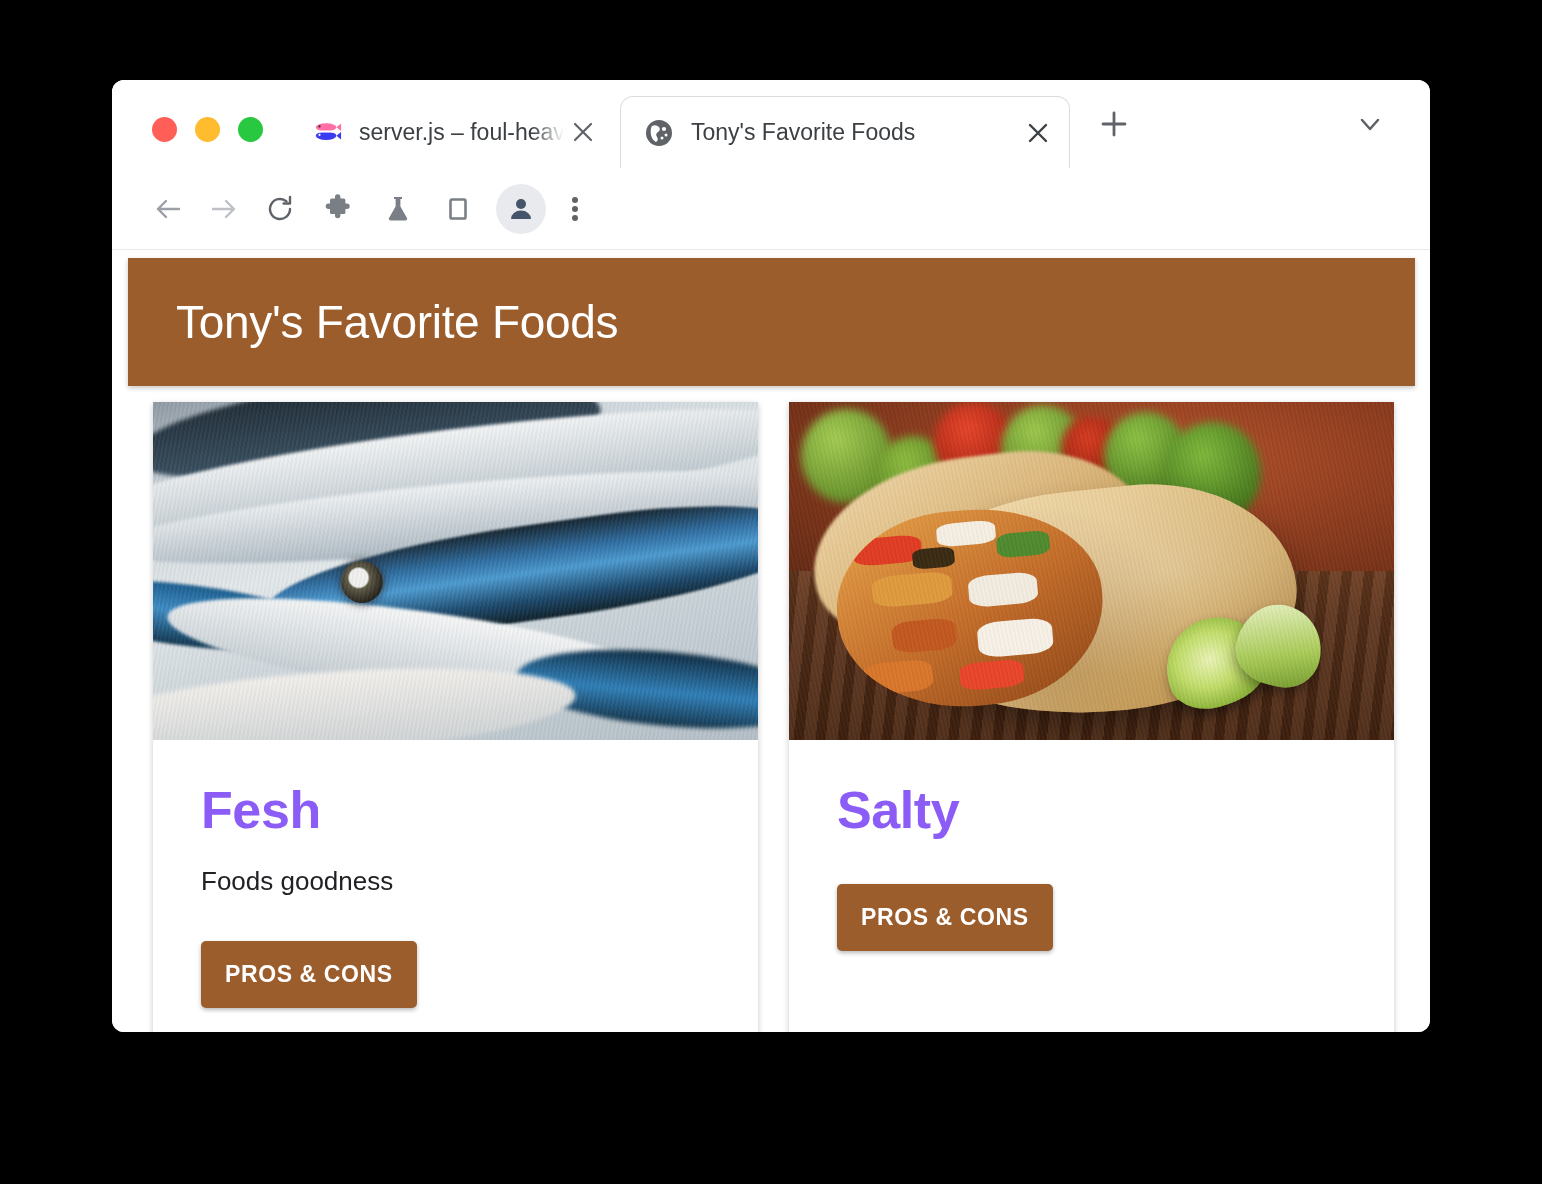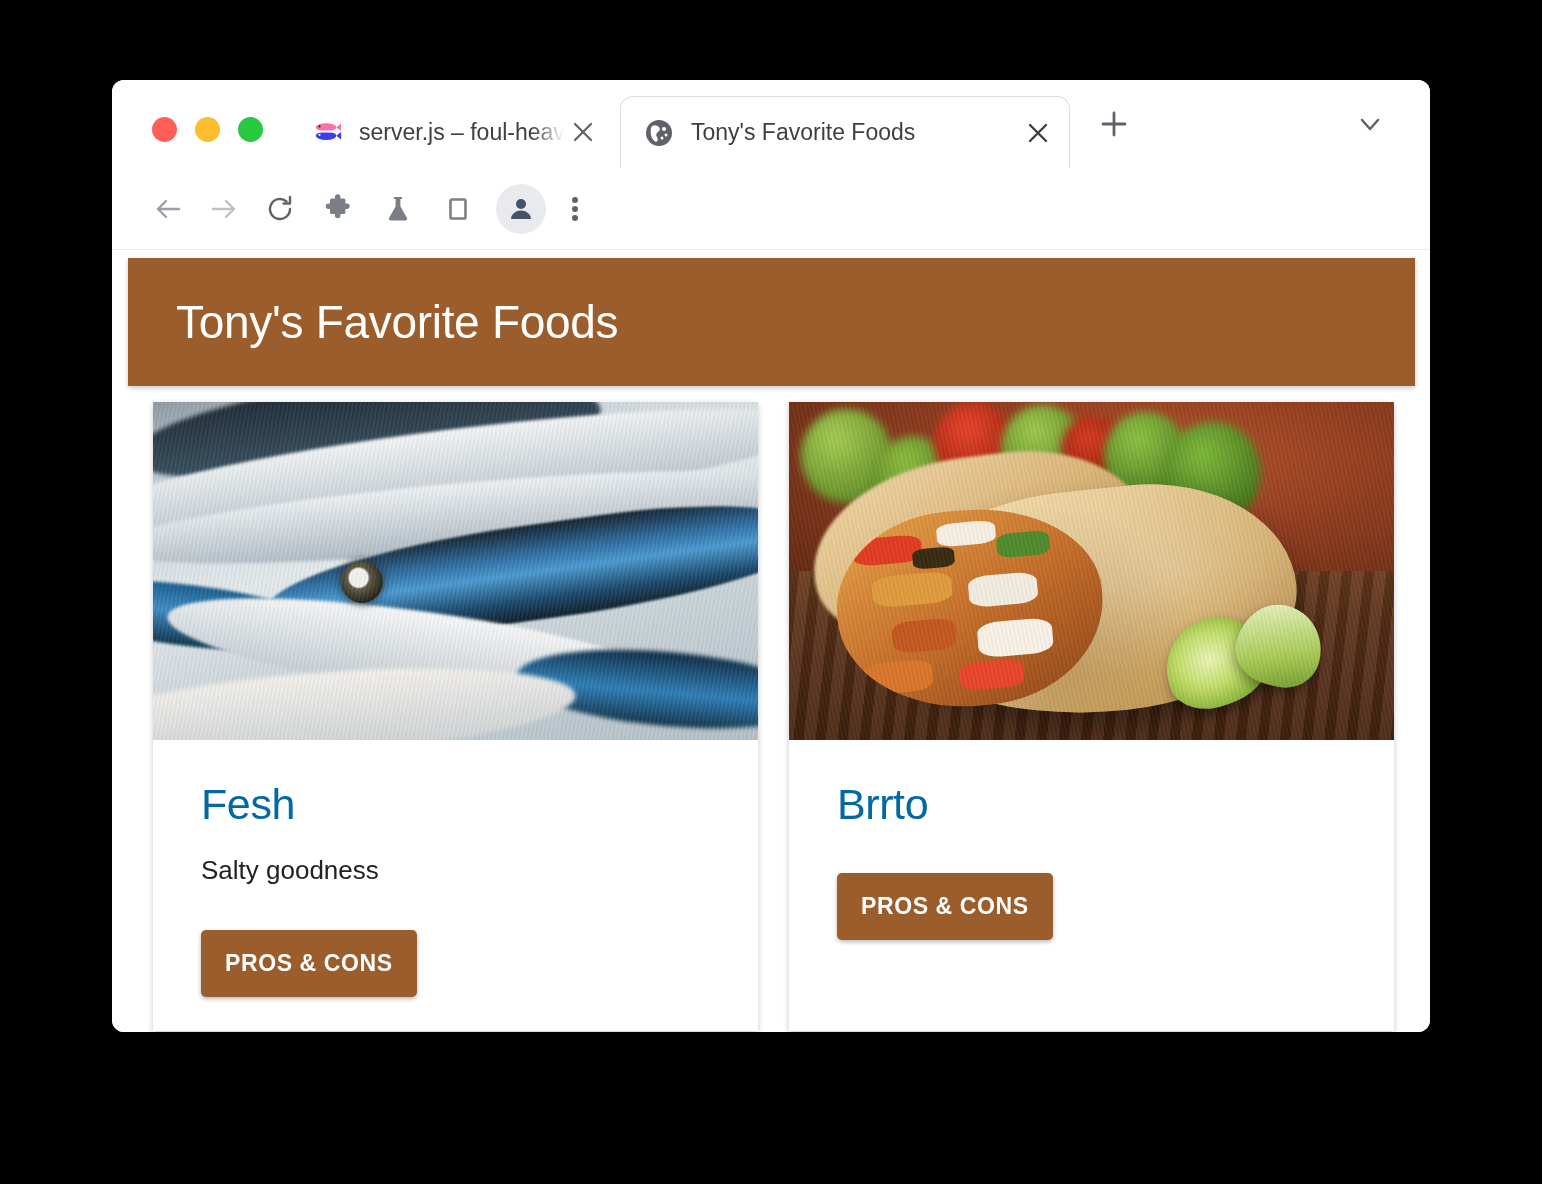--- a/index.html
+++ b/index.html
@@ -194,23 +194,23 @@
     gap: 31px;
   }
   .card {
     width: 605px;
     background: #ffffff;
     box-shadow: 0 2px 6px rgba(0,0,0,0.22);
   }
   .card-media { width: 605px; height: 338px; position: relative; overflow: hidden; }
   .card-body { padding: 40px 48px 34px 48px; }
   .card-title {
-    font-size: 43px;
-    font-weight: 400;
-    color: #0369a1;
+    font-size: 52px;
+    font-weight: 700;
+    color: #8b5cf6;
     margin: 0 0 0 0;
     letter-spacing: -0.4px;
   }
   .card-desc {
     font-size: 26px;
     color: #202124;
     margin: 26px 0 0 0;
     font-weight: 400;
   }
   .card-actions { padding: 44px 0 0 0; }
@@ -531,21 +531,21 @@
             <div class="blue-left"></div>
             <div class="belly1"></div>
             <div class="blue-br"></div>
             <div class="belly2"></div>
             <div class="eye"></div>
             <div class="grain"></div>
           </div>
         </div>
         <div class="card-body">
           <h2 class="card-title">Fesh</h2>
-          <p class="card-desc">Salty goodness</p>
+          <p class="card-desc">Foods goodness</p>
           <div class="card-actions">
             <button class="pros-cons-btn">PROS &amp; CONS</button>
           </div>
         </div>
       </div>
 
       <div class="card">
         <div class="card-media">
           <div class="burrito-photo">
             <div class="wall"></div>
@@ -570,21 +570,21 @@
               <div class="bit" style="left:8%;top:74%;width:26%;height:16%;background:#d9762a;"></div>
               <div class="bit" style="left:44%;top:78%;width:24%;height:14%;background:#e8452a;"></div>
               <div class="bit" style="left:30%;top:18%;width:16%;height:10%;background:#3a2a12;"></div>
             </div>
             <div class="lime1"></div>
             <div class="lime2"></div>
             <div class="grain"></div>
           </div>
         </div>
         <div class="card-body">
-          <h2 class="card-title">Brrto</h2>
+          <h2 class="card-title">Salty</h2>
           <div class="card-actions">
             <button class="pros-cons-btn">PROS &amp; CONS</button>
           </div>
         </div>
       </div>
 
     </div>
   </div>
 </div>
 

